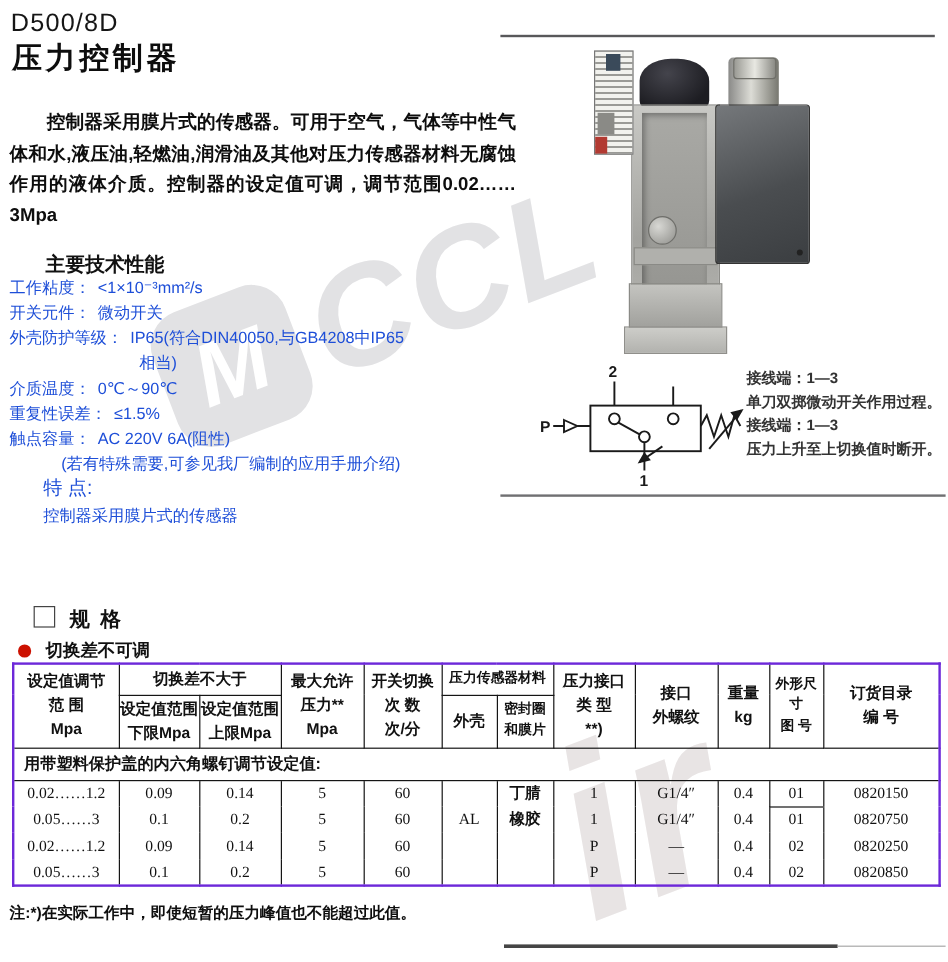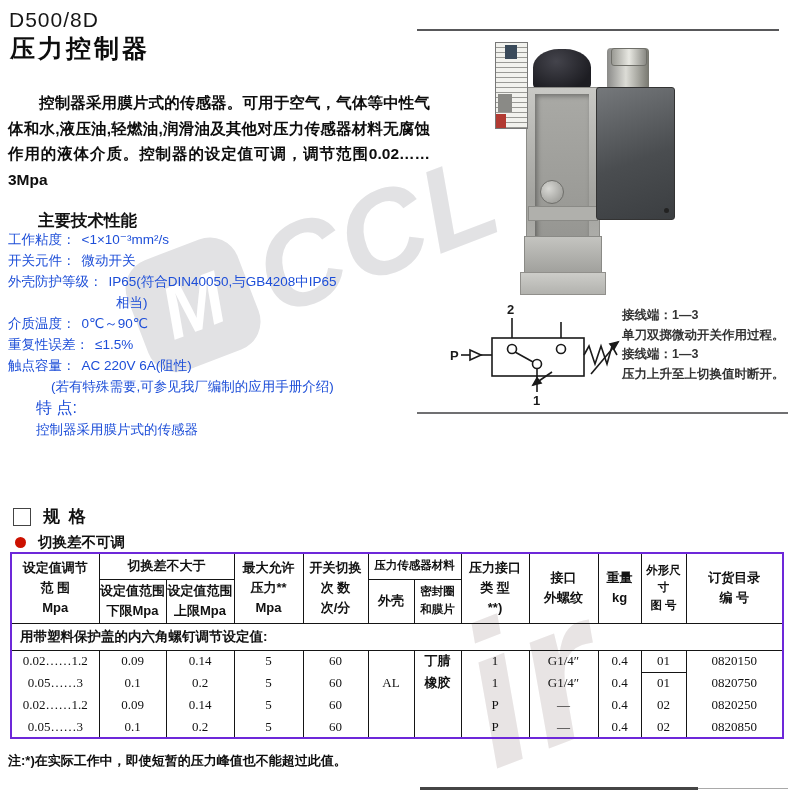--- a/index.html
+++ b/index.html
@@ -24,21 +24,21 @@
          text-align:justify;text-indent:2em;color:#0d0d0d;}
   .specs-heading{left:38px;top:210px;font-size:16.5px;font-weight:bold;}
   .specs{left:8px;top:229px;width:440px;font-size:13.5px;font-weight:normal;color:#1d4ed8;}
   .spec-line{height:21px;line-height:21px;white-space:nowrap;}
   .spec-label{margin-right:6px;}
   .spec-line.indent{padding-left:37px;}
   .spec-line.indent-deep{padding-left:102px;}
   .spec-line.indent-sm{padding-left:22px;}
   .spec-line.feature-head{font-size:16px;padding-left:28px;height:22px;line-height:22px;}
   
-  .gauge-row{left:13px;top:505px;display:flex;align-items:center;}
+  .gauge-row{left:28px;top:505px;display:flex;}
   .gauge-checkbox{width:16px;height:16px;border:1.5px solid #444;background:#fff;display:inline-block;}
   .gauge-label{margin-left:12px;font-size:17px;font-weight:bold;letter-spacing:2px;}
   .bullet-row{left:15px;top:533px;display:flex;align-items:center;}
   .bullet-dot{width:11px;height:11px;border-radius:50%;background:#cc1100;display:inline-block;}
   .bullet-label{margin-left:12px;font-size:14.5px;font-weight:bold;}
   
   table.spec{left:10px;top:552px;position:absolute;width:772px;border-collapse:collapse;
              table-layout:fixed;z-index:2;background:transparent;}
   table.spec th,table.spec td{padding:0;margin:0;}
   table.spec{border:2px solid #6d28d9;}

